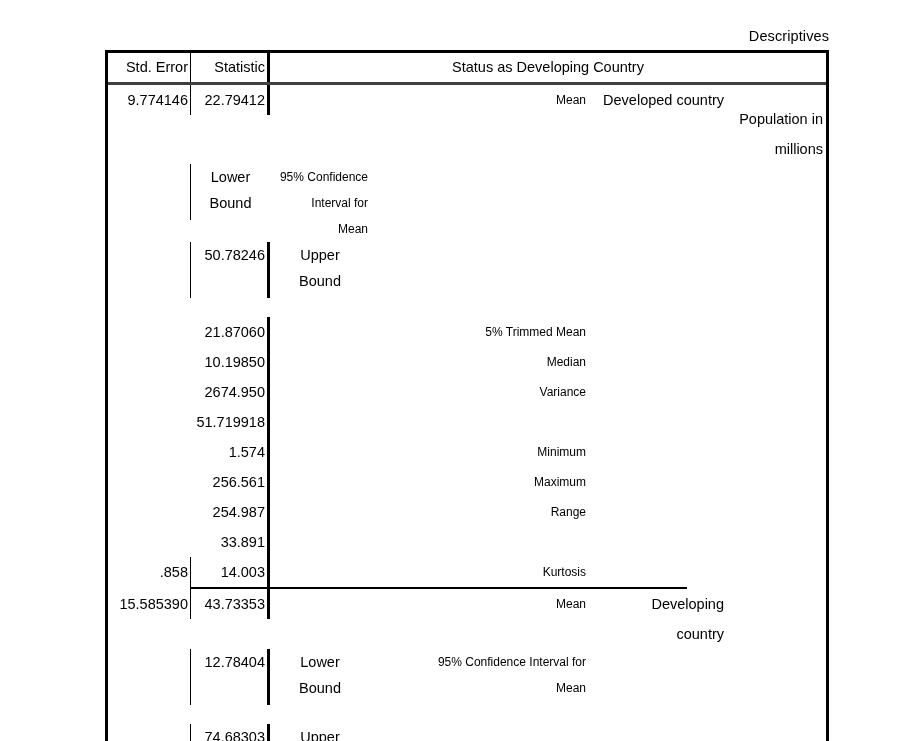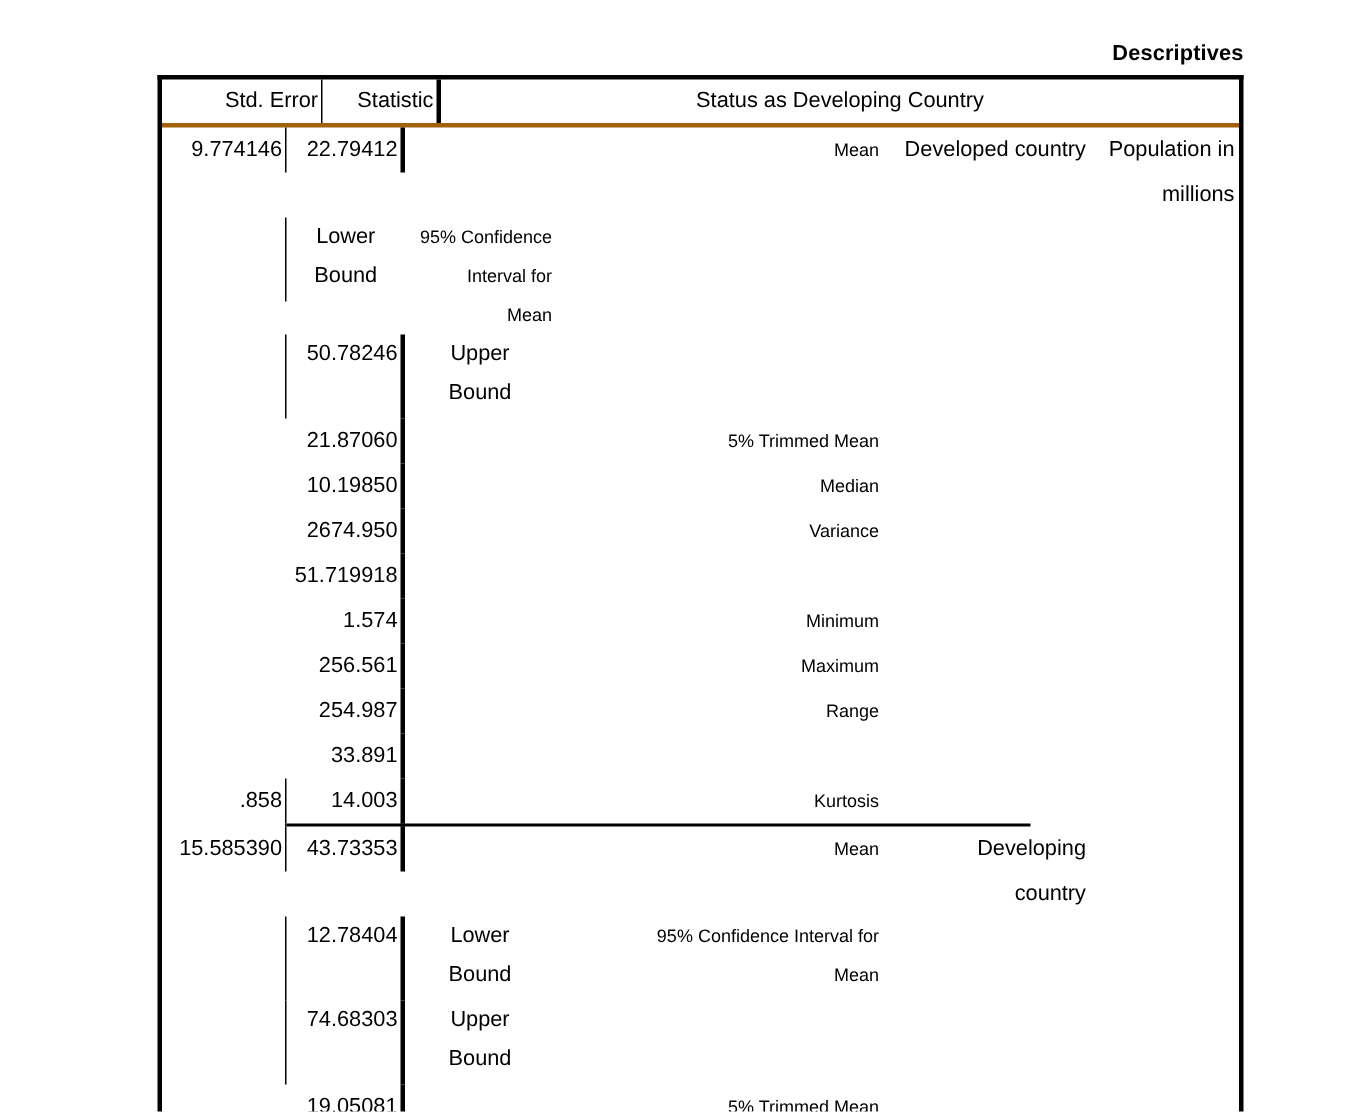--- a/index.html
+++ b/index.html
@@ -17,21 +17,21 @@
   }
 
   
   #title {
     position: absolute;
     top: 28px;
     left: 0;
     width: 829px;
     text-align: right;
     font-size: 14.5px;
-    font-weight: bold;
+    font-weight: normal;
     letter-spacing: 0.1px;
     line-height: 16px;
   }
 
   
   #table-wrap {
     position: absolute;
     left: 105px;
     top: 50px;
     width: 724px;           
@@ -84,28 +84,28 @@
     white-space: pre-line;
   }
   .c-var {
     text-align: right;
     font-size: 14.5px;
     line-height: 30px;
     padding-right: 3px;
     box-sizing: border-box;
     white-space: pre-line;
     overflow: hidden;
+    margin-top: 19px;
   }
 
   
   #header-band {
     display: grid;
     grid-template-columns: 83px 79px 1fr;
-    border-bottom: 3px solid #a16207;
-    padding-left: 24px;
+    border-bottom: 3px solid #404040;
   }
   #header-band .hcell {
     text-align: right;
     font-size: 14.5px;
     line-height: 29px;
     height: 29px;
     padding-right: 2px;
     box-sizing: border-box;
     overflow: hidden;
   }

